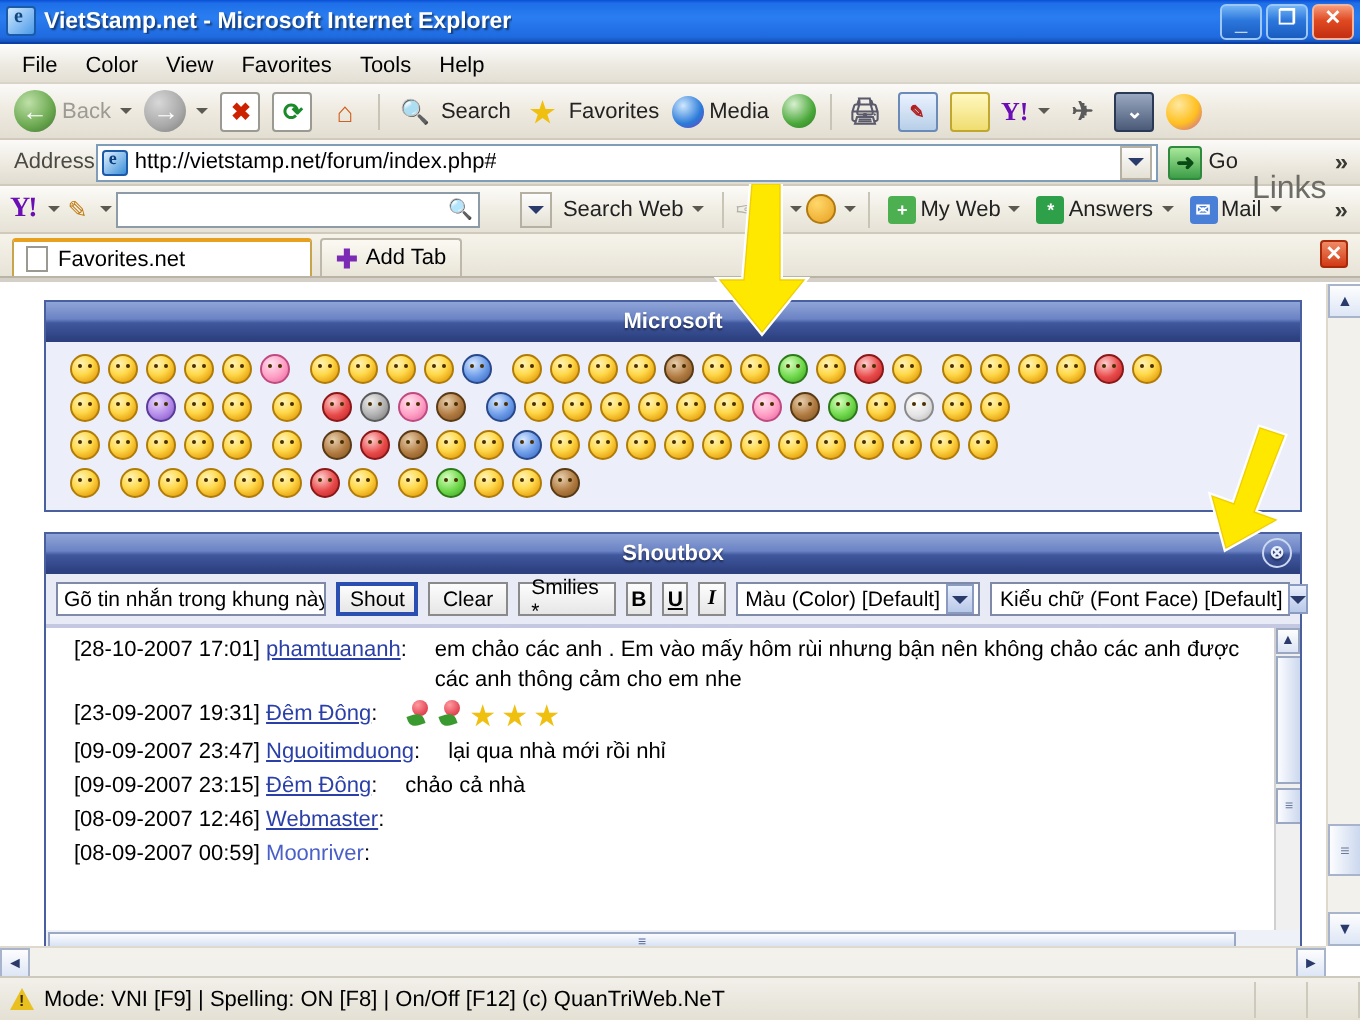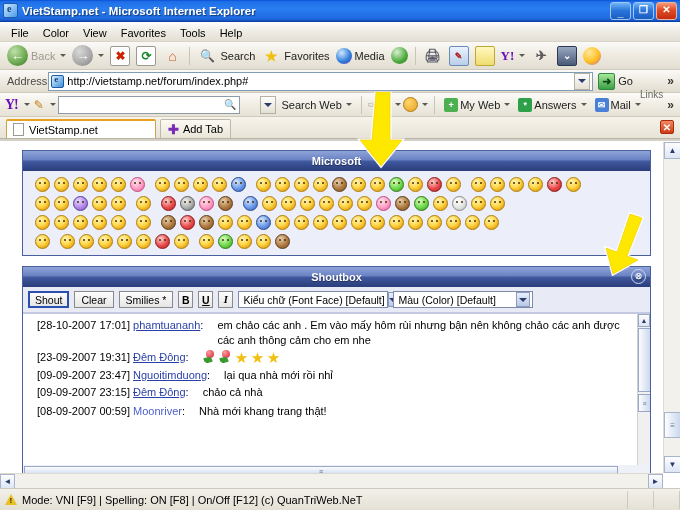--- a/index.html
+++ b/index.html
@@ -109,21 +109,21 @@
     border: 1px solid #b5b0a2;
     display:flex;align-items:center;justify-content:center;
   }
   .go-btn { display:flex;align-items:center;gap:3px;padding:0 4px;height:20px; }
   .go-icon {
     width:17px;height:17px;border:1px solid #2f8a3f;border-radius:2px;
     background: linear-gradient(to bottom,#a8e89a,#3d9e47);
     color:#0a4a14;font-size:11px;font-weight:bold;
     display:flex;align-items:center;justify-content:center;
   }
-  .links-lbl { font-size:10px;color:#6d6d66;padding-left:2px;margin-top:27px; }
+  .links-lbl { font-size:16px;color:#6d6d66;padding-left:2px;margin-top:27px; }
   .chev { font-size: 12px; color:#3a3a34; padding: 0 3px; font-weight:bold; }
 
   
   .ybar {
     height: 24px; display:flex; align-items:center;
     background: linear-gradient(to bottom,#fcfbf8,#efece2 55%,#e6e2d6);
     padding: 0 3px; gap: 2px; border-bottom: 1px solid #cfcabb;
   }
   .y-logo { color:#6b0eb5; font-weight:bold; font-size:14px; font-family:"Liberation Serif",serif; letter-spacing:-1px; padding:0 2px;}
   .y-search {
@@ -451,21 +451,21 @@
       <span class="ysq mail">✉</span>
       <span>Mail</span>
       <span class="arrowdn"></span>
     </div>
     <span class="chev" style="margin-left:auto;">»</span>
   </div>
 
   <div class="tabbar">
     <div class="tab">
       <span class="tab-doc"></span>
-      <span>VietStamp.net</span>
+      <span>Favorites.net</span>
     </div>
     <div class="addtab">
       <span class="plus">✚</span>
       <span>Add Tab</span>
     </div>
     <div class="tb-close">
         <span>✕</span>
       </div>
   </div>
 
@@ -577,46 +577,49 @@
           </div>
       </div>
 
       <div class="panel" style="margin-top:10px;">
         <div class="panel-head">
           <span>Shoutbox</span>
           <span class="collapse-ico">⊗</span>
         </div>
 
         <div class="sb-controls">
+          <div class="sb-input">
+            <span>Gõ tin nhắn trong khung này</span>
+          </div>
           <div class="btn shout">
               <span>Shout</span>
             </div>
           <div class="btn">
               <span>Clear</span>
             </div>
           <div class="btn">
               <span>Smilies *</span>
             </div>
           <div class="btn sq">
               <span>B</span>
             </div>
           <div class="btn sq un">
               <span>U</span>
             </div>
           <div class="btn sq it">
               <span>I</span>
             </div>
-          <div class="sel font">
-            <span>Kiểu chữ (Font Face) [Default]</span>
+          <div class="sel color">
+            <span>Màu (Color) [Default]</span>
             <span class="dd">
                 <span class="tri"></span>
               </span>
           </div>
-          <div class="sel color">
-            <span>Màu (Color) [Default]</span>
+          <div class="sel font">
+            <span>Kiểu chữ (Font Face) [Default]</span>
             <span class="dd">
                 <span class="tri"></span>
               </span>
           </div>
         </div>
 
         <div class="annots">
           <div class="anno" style="left:190px;top:-2px;">1</div>
           <div class="anno" style="left:226px;top:-2px;">2</div>
           <div class="anno" style="left:268px;top:-2px;">3</div>
@@ -639,24 +642,24 @@
               </div>
               <div class="msg">
                 <div class="meta"><span>[09-09-2007 23:47] </span><span class="user">Nguoitimduong</span><span>:</span></div>
                 <div class="body">lại qua nhà mới rồi nhỉ</div>
               </div>
               <div class="msg">
                 <div class="meta"><span>[09-09-2007 23:15] </span><span class="user">Đêm Đông</span><span>:</span></div>
                 <div class="body">chảo cả nhà</div>
               </div>
               <div class="msg">
+                <div class="meta"><span>[08-09-2007 12:46] </span><span class="user">Webmaster</span><span>:</span></div>
               </div>
               <div class="msg">
                 <div class="meta"><span>[08-09-2007 00:59] </span><span class="user plain">Moonriver</span><span>:</span></div>
-                <div class="body">Nhà mới khang trang thật!</div>
               </div>
             </div>
           <div class="vsb">
             <div class="arr">▲</div>
             <div class="thumb" style="top:14px;height:64px;"></div>
             <div class="thumb" style="top:80px;height:18px;display:flex;align-items:center;justify-content:center;font-size:7px;color:#6a7a9a;">≡</div>
           </div>
         </div>
 
         <div class="hsb">

